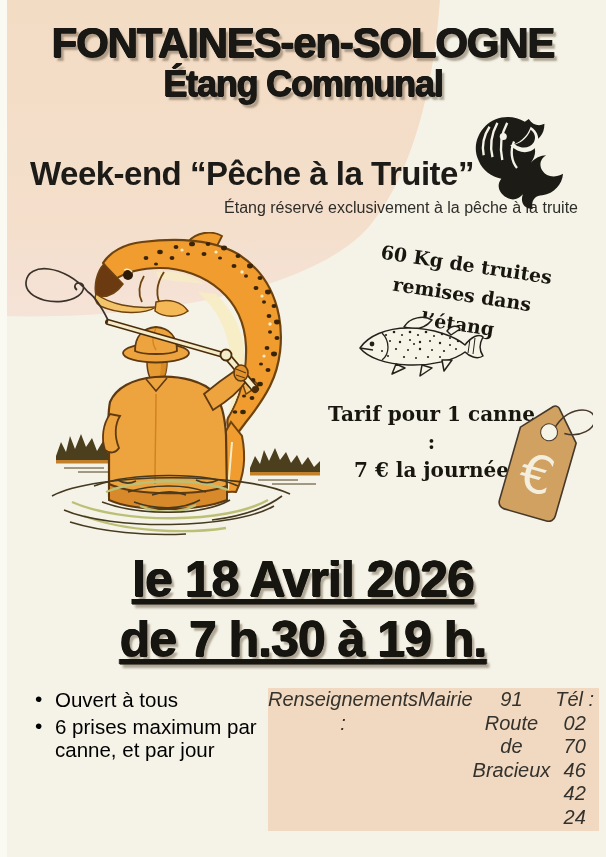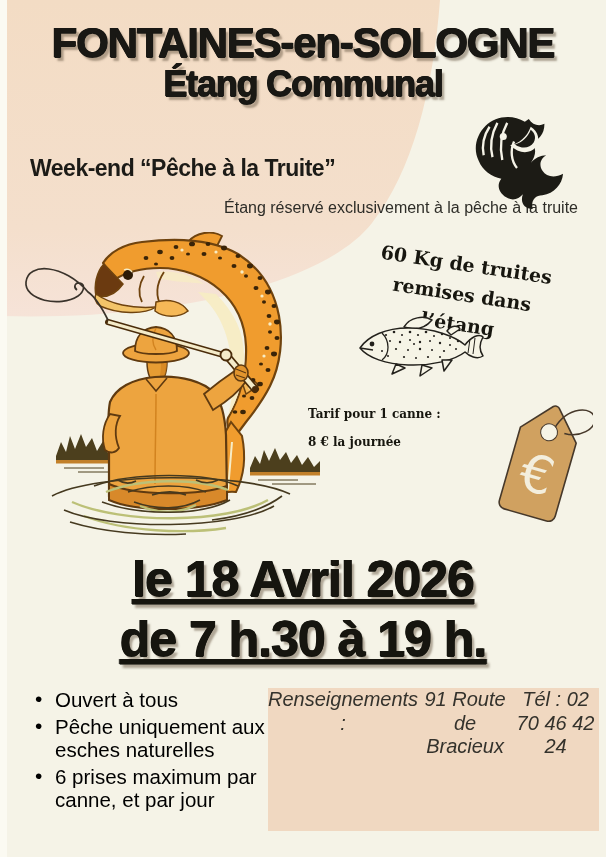--- a/index.html
+++ b/index.html
@@ -11,30 +11,30 @@
   
   .bg-svg{left:0;top:0;}
   .left-strip{left:0;top:0;width:7px;height:100%;background:#fbfaf2;z-index:3;}
   
   .title{left:0;top:20px;width:100%;text-align:center;z-index:6;
     font-weight:900;color:#191814;line-height:1.08;letter-spacing:-1.2px;}
   .title .l1{font-size:42px;}
   .title .l2{font-size:36px;}
   .fat{text-shadow:0.6px 0 currentColor,-0.6px 0 currentColor,0 0.6px currentColor,
        3px 4px 2px rgba(105,90,70,0.5);}
-  .event-heading{left:30px;top:155px;font-size:23px;font-weight:800;z-index:6;
+  .event-heading{left:30px;top:155px;font-size:33px;font-weight:800;z-index:6;
     letter-spacing:-0.5px;color:#1c1b17;}
   .event-sub{right:28px;top:199px;font-size:16px;color:#2e2d28;z-index:6;}
   
   .stock-note{left:352px;top:249px;width:220px;text-align:center;z-index:6;
     font-family:"DejaVu Serif",serif;font-weight:bold;font-size:19px;line-height:30px;
     transform:rotate(8.5deg);color:#17160f;}
   
-  .price{left:308px;top:400px;width:215px;text-align:left;z-index:6;
-    font-family:"DejaVu Serif",serif;font-weight:bold;font-size:12px;line-height:28px;color:#17160f;}
+  .price{left:324px;top:400px;width:215px;text-align:center;z-index:6;
+    font-family:"DejaVu Serif",serif;font-weight:bold;font-size:20px;line-height:28px;color:#17160f;}
   
   .date{left:0;top:549px;width:100%;text-align:center;z-index:6;
     font-weight:900;font-size:50px;line-height:60px;letter-spacing:-1px;color:#16150f;text-decoration:underline;}
   
   .rules{left:30px;top:688px;width:252px;z-index:6;font-size:20.5px;line-height:23.5px;color:#000000;}
   .rules ul{list-style:none;margin:0;padding:0;}
   .rules li{padding-left:25px;position:relative;margin-bottom:3px;}
   .rules li::before{content:"•";position:absolute;left:5px;top:-1px;font-size:21px;}
   
   .info-box{left:268px;top:688px;width:331px;height:143px;background:#f0d8c1;z-index:5;
@@ -265,44 +265,44 @@
         <circle cx="64" cy="47" r="1"></circle>
         <circle cx="76" cy="46" r="1.1"></circle>
       <circle cx="88" cy="46" r="1"></circle>
         <circle cx="62" cy="33" r="1"></circle>
         <circle cx="30" cy="40" r="1"></circle>
     </g>
   </svg>
 
   <div class="abs price">
     <div>Tarif pour 1 canne :</div>
-    <div>8 € la journée</div>
+    <div>7 € la journée</div>
   </div>
 
   <svg class="abs" style="left:487px;top:388px;z-index:6" width="106" height="152" viewBox="0 0 106 152">
     <g transform="rotate(16 53 76)">
       <path d="M24,46 L50,17 C51.5,15.5 54.5,15.5 56,17 L82,46 L82,122 C82,126 79,129 75,129 L31,129 C27,129 24,126 24,122 Z" fill="#d0a160" stroke="#46382a" stroke-width="1.6" stroke-linejoin="round"></path>
       <path d="M57,38 C64,12 88,6 93,17 C97,27 84,40 68,40" fill="none" stroke="#46382a" stroke-width="1.6"></path>
       <circle cx="53" cy="43" r="8.5" fill="#f6f4e6" stroke="#46382a" stroke-width="1"></circle>
       <text x="53" y="105" text-anchor="middle" font-family="DejaVu Sans, sans-serif" font-size="52" fill="#f3eedd">€</text>
     </g>
   </svg>
 
   <div class="abs date fat">
     <div>le 18 Avril 2026</div>
     <div>de 7 h.30 à 19 h.</div>
   </div>
 
   <div class="abs rules">
     <ul>
       <li>Ouvert à tous</li>
-      <li>Pêche uniquement aux esches naturelles</li>
       <li>6 prises maximum par canne, et par jour</li>
     </ul>
   </div>
 
   <div class="abs info-box">
     <div>Renseignements :</div>
+    <div>Mairie</div>
     <div>91 Route de Bracieux</div>
     <div>Tél : 02 70 46 42 24</div>
   </div>
 
 </div>
 
 </body></html>

